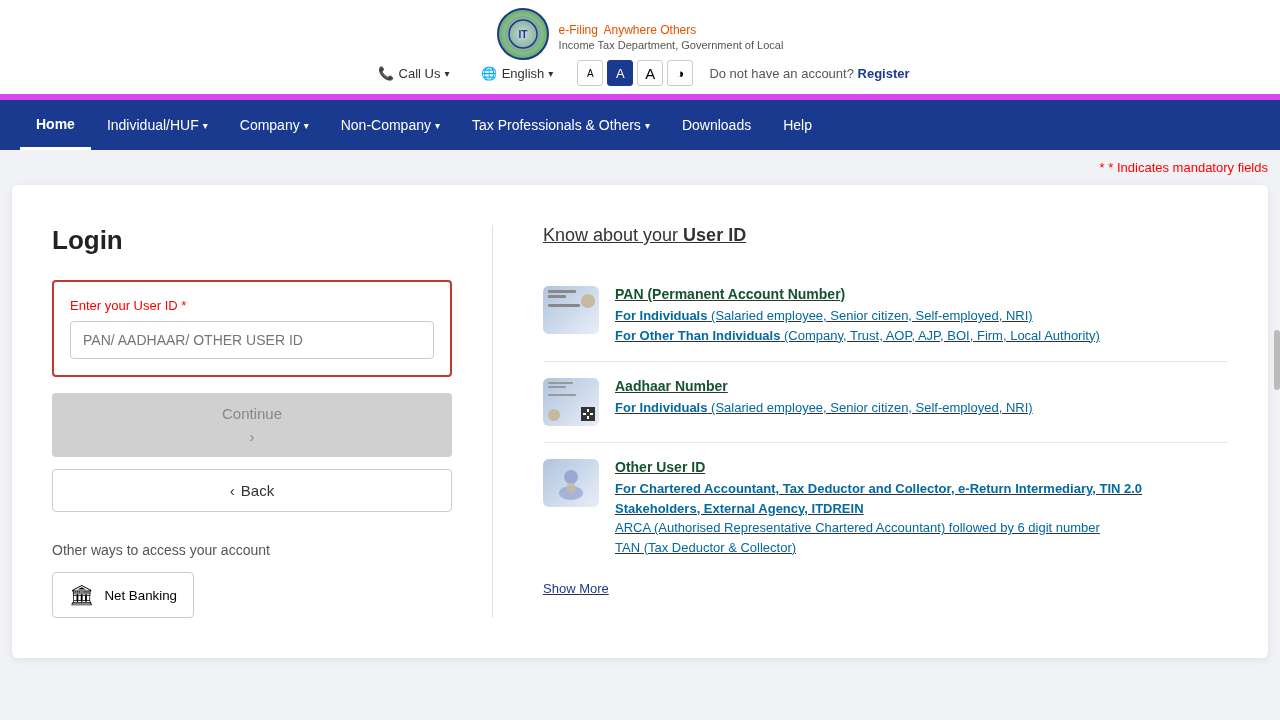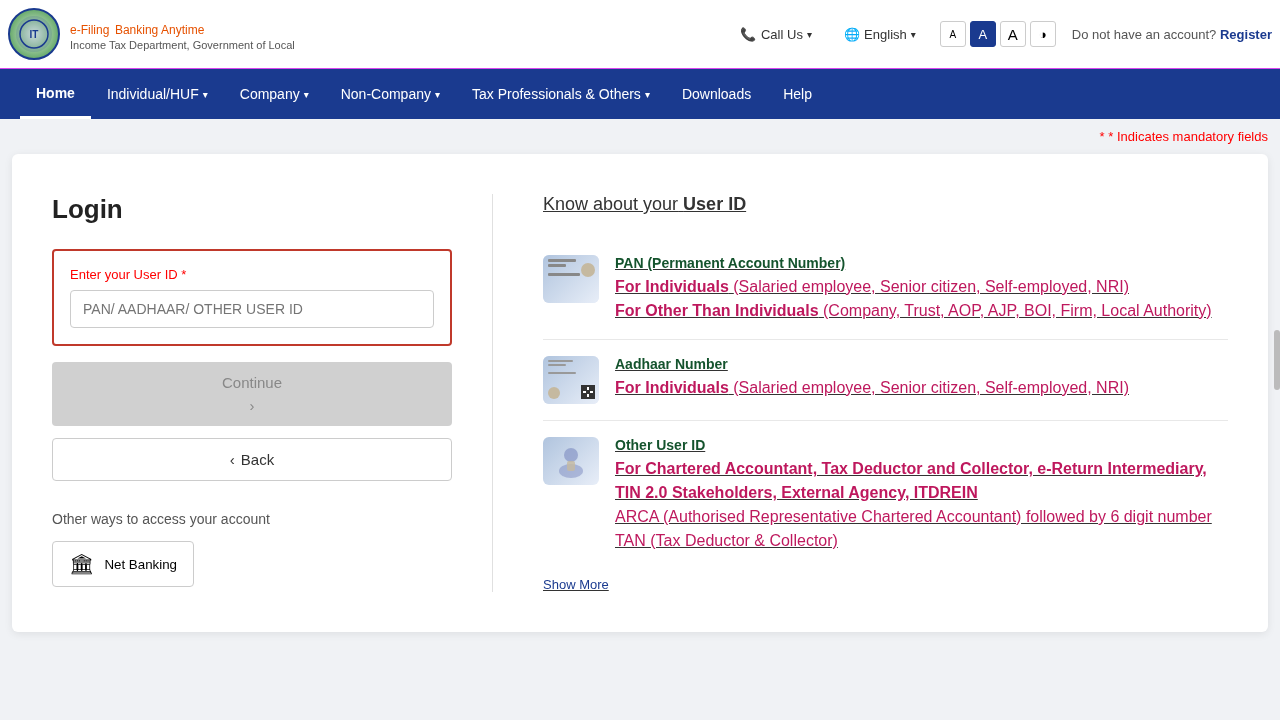--- a/index.html
+++ b/index.html
@@ -1,25 +1,26 @@
 <!DOCTYPE html>
 <html><head>
   <meta charset="utf-8">
   <style>
     * { box-sizing: border-box; margin: 0; padding: 0; }
     body { font-family: Arial, sans-serif; font-size: 14px; background: #f0f2f5; color: #333; }
 
     
     .top-bar {
       background: #fff;
-      border-bottom: 1px solid #d946ef;
+      border-bottom: 6px solid #d946ef;
       padding: 8px 8px;
       display: flex;
       justify-content: space-between;
       align-items: center;
+      flex-direction: column;
     }
     .logo-area { display: flex; align-items: center; gap: 10px; }
     .logo-circle {
       width: 52px; height: 52px; border-radius: 50%;
       background: radial-gradient(circle, #e8f5e9, #388e3c);
       display: flex; align-items: center; justify-content: center;
       font-size: 10px; color: white; font-weight: bold; border: 2px solid #1a3a8f;
     }
     .logo-text { line-height: 1.2; }
     .logo-efiling { font-size: 20px; font-weight: bold; color: #1a3a8f; }
@@ -236,21 +237,21 @@
     .qr-cell.dark { background: #333; }
 
     .other-id-icon-inner {
       width: 100%; height: 100%;
       background: linear-gradient(135deg, #b0c4de, #e8eef8);
       display: flex; align-items: center; justify-content: center;
       font-size: 18px; color: #555;
     }
 
     .info-text h4 { font-size: 14px; font-weight: bold; color: #14532d; margin-bottom: 4px; }
-    .info-text p { font-size: 16px; color: #be185d; line-height: 1.5; }
+    .info-text p { font-size: 13px; color: #0369a1; line-height: 1.5; }
     .info-text p strong { font-weight: bold; }
 
     .show-more { color: #1a3a8f; font-size: 13px; cursor: pointer; text-decoration: none; display: block; margin-top: 8px; }
 
     
     .scroll-hint {
       position: fixed; right: 0; top: 50%;
       width: 6px; height: 60px;
       background: #bbb; border-radius: 3px; transform: translateY(-50%);
     }
@@ -263,21 +264,21 @@
     <div class="logo-circle">
       <svg width="40" height="40" viewBox="0 0 40 40">
         <circle cx="20" cy="20" r="18" fill="#1a3a8f" opacity="0.15"></circle>
         <circle cx="20" cy="20" r="14" fill="none" stroke="#1a3a8f" stroke-width="1.5"></circle>
         <text x="20" y="24" text-anchor="middle" font-size="10" fill="#1a3a8f" font-weight="bold">IT</text>
       </svg>
     </div>
     <div class="logo-text">
       <div class="logo-efiling">
         <span>e-Filing</span>
-        <span style="font-size:12px;color:#e65100;font-weight:normal;">Banking Anytime</span>
+        <span style="font-size:12px;color:#e65100;font-weight:normal;">Anywhere Others</span>
       </div>
       <div class="logo-sub">Income Tax Department, Government of Local</div>
     </div>
   </div>
   <div class="top-bar-right">
     <button class="top-util-btn">
       <span>📞</span>
       <span>Call Us</span>
       <span style="font-size:10px;">▾</span>
     </button>

